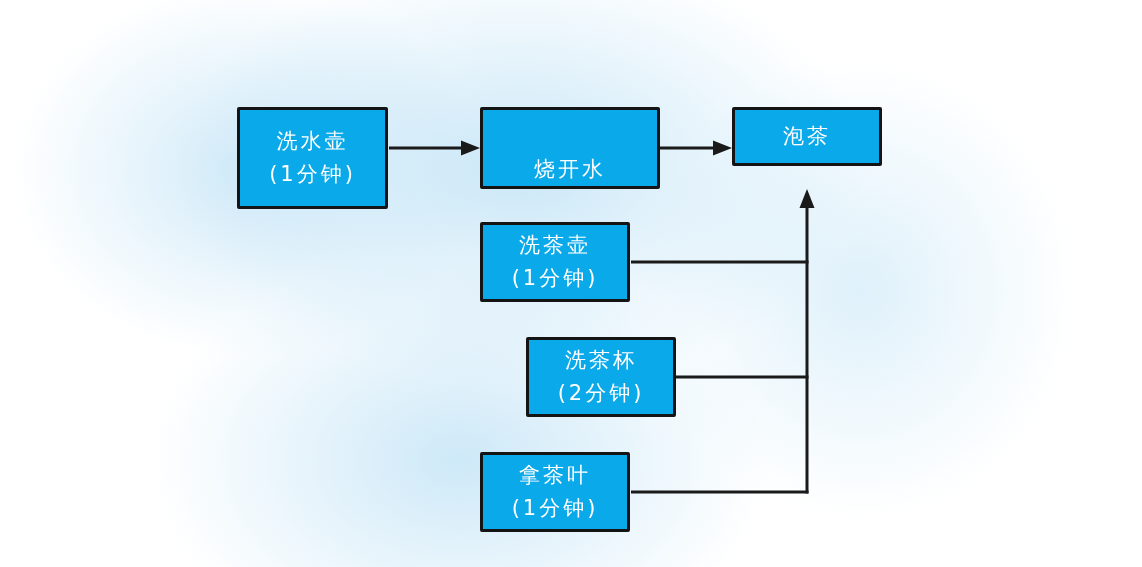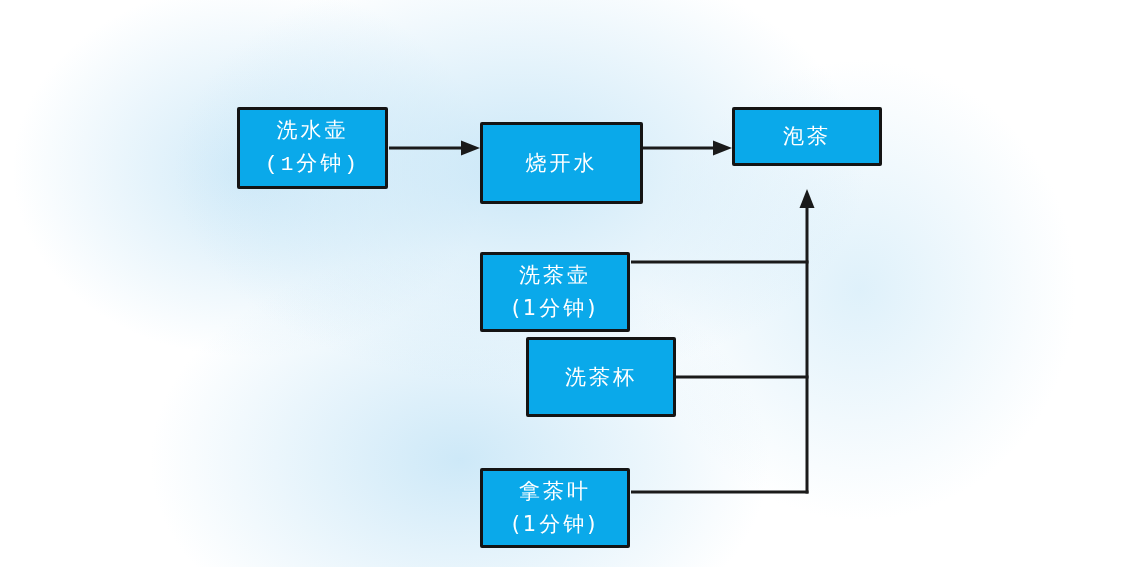--- a/index.html
+++ b/index.html
@@ -78,41 +78,42 @@
 
     <g>
       <line x1="631" y1="262" x2="808.5" y2="262"></line>
       <line x1="631" y1="377" x2="808.5" y2="377"></line>
       <line x1="631" y1="492" x2="808.5" y2="492"></line>
       <line x1="807" y1="493.5" x2="807" y2="206"></line>
       <polygon points="807,189 799.5,208 814.5,208"></polygon>
     </g>
   </svg>
 
-  <div class="node" style="left:237px; top:107px; width:151px; height:82px;font-family:Liberation Mono, monospace;">
+  <div class="node" style="left:237px; top:107px; width:151px; height:102px;">
     <span class="node-line">洗水壶</span>
     <span class="node-line">(1分钟)</span>
   </div>
 
-  <div class="node" style="left:480px; top:122px; width:163px; height:82px;">
+  <div class="node" style="left:480px; top:107px; width:180px; height:82px;justify-content:flex-end;">
     <span class="node-line">烧开水</span>
   </div>
 
   <div class="node" style="left:732px; top:107px; width:150px; height:59px;">
     <span class="node-line">泡茶</span>
     <span class="node-line"></span>
   </div>
 
-  <div class="node" style="left:480px; top:222px; width:150px; height:80px;margin-top:30px;">
+  <div class="node" style="left:480px; top:222px; width:150px; height:80px;">
     <span class="node-line">洗茶壶</span>
     <span class="node-line">(1分钟)</span>
   </div>
 
   <div class="node" style="left:480px; top:337px; width:150px; height:80px;margin-left:46px;">
     <span class="node-line">洗茶杯</span>
+    <span class="node-line">(2分钟)</span>
   </div>
 
-  <div class="node" style="left:480px; top:468px; width:150px; height:80px;">
+  <div class="node" style="left:480px; top:452px; width:150px; height:80px;">
     <span class="node-line">拿茶叶</span>
     <span class="node-line">(1分钟)</span>
   </div>
 
 </div>
 
 </body></html>

